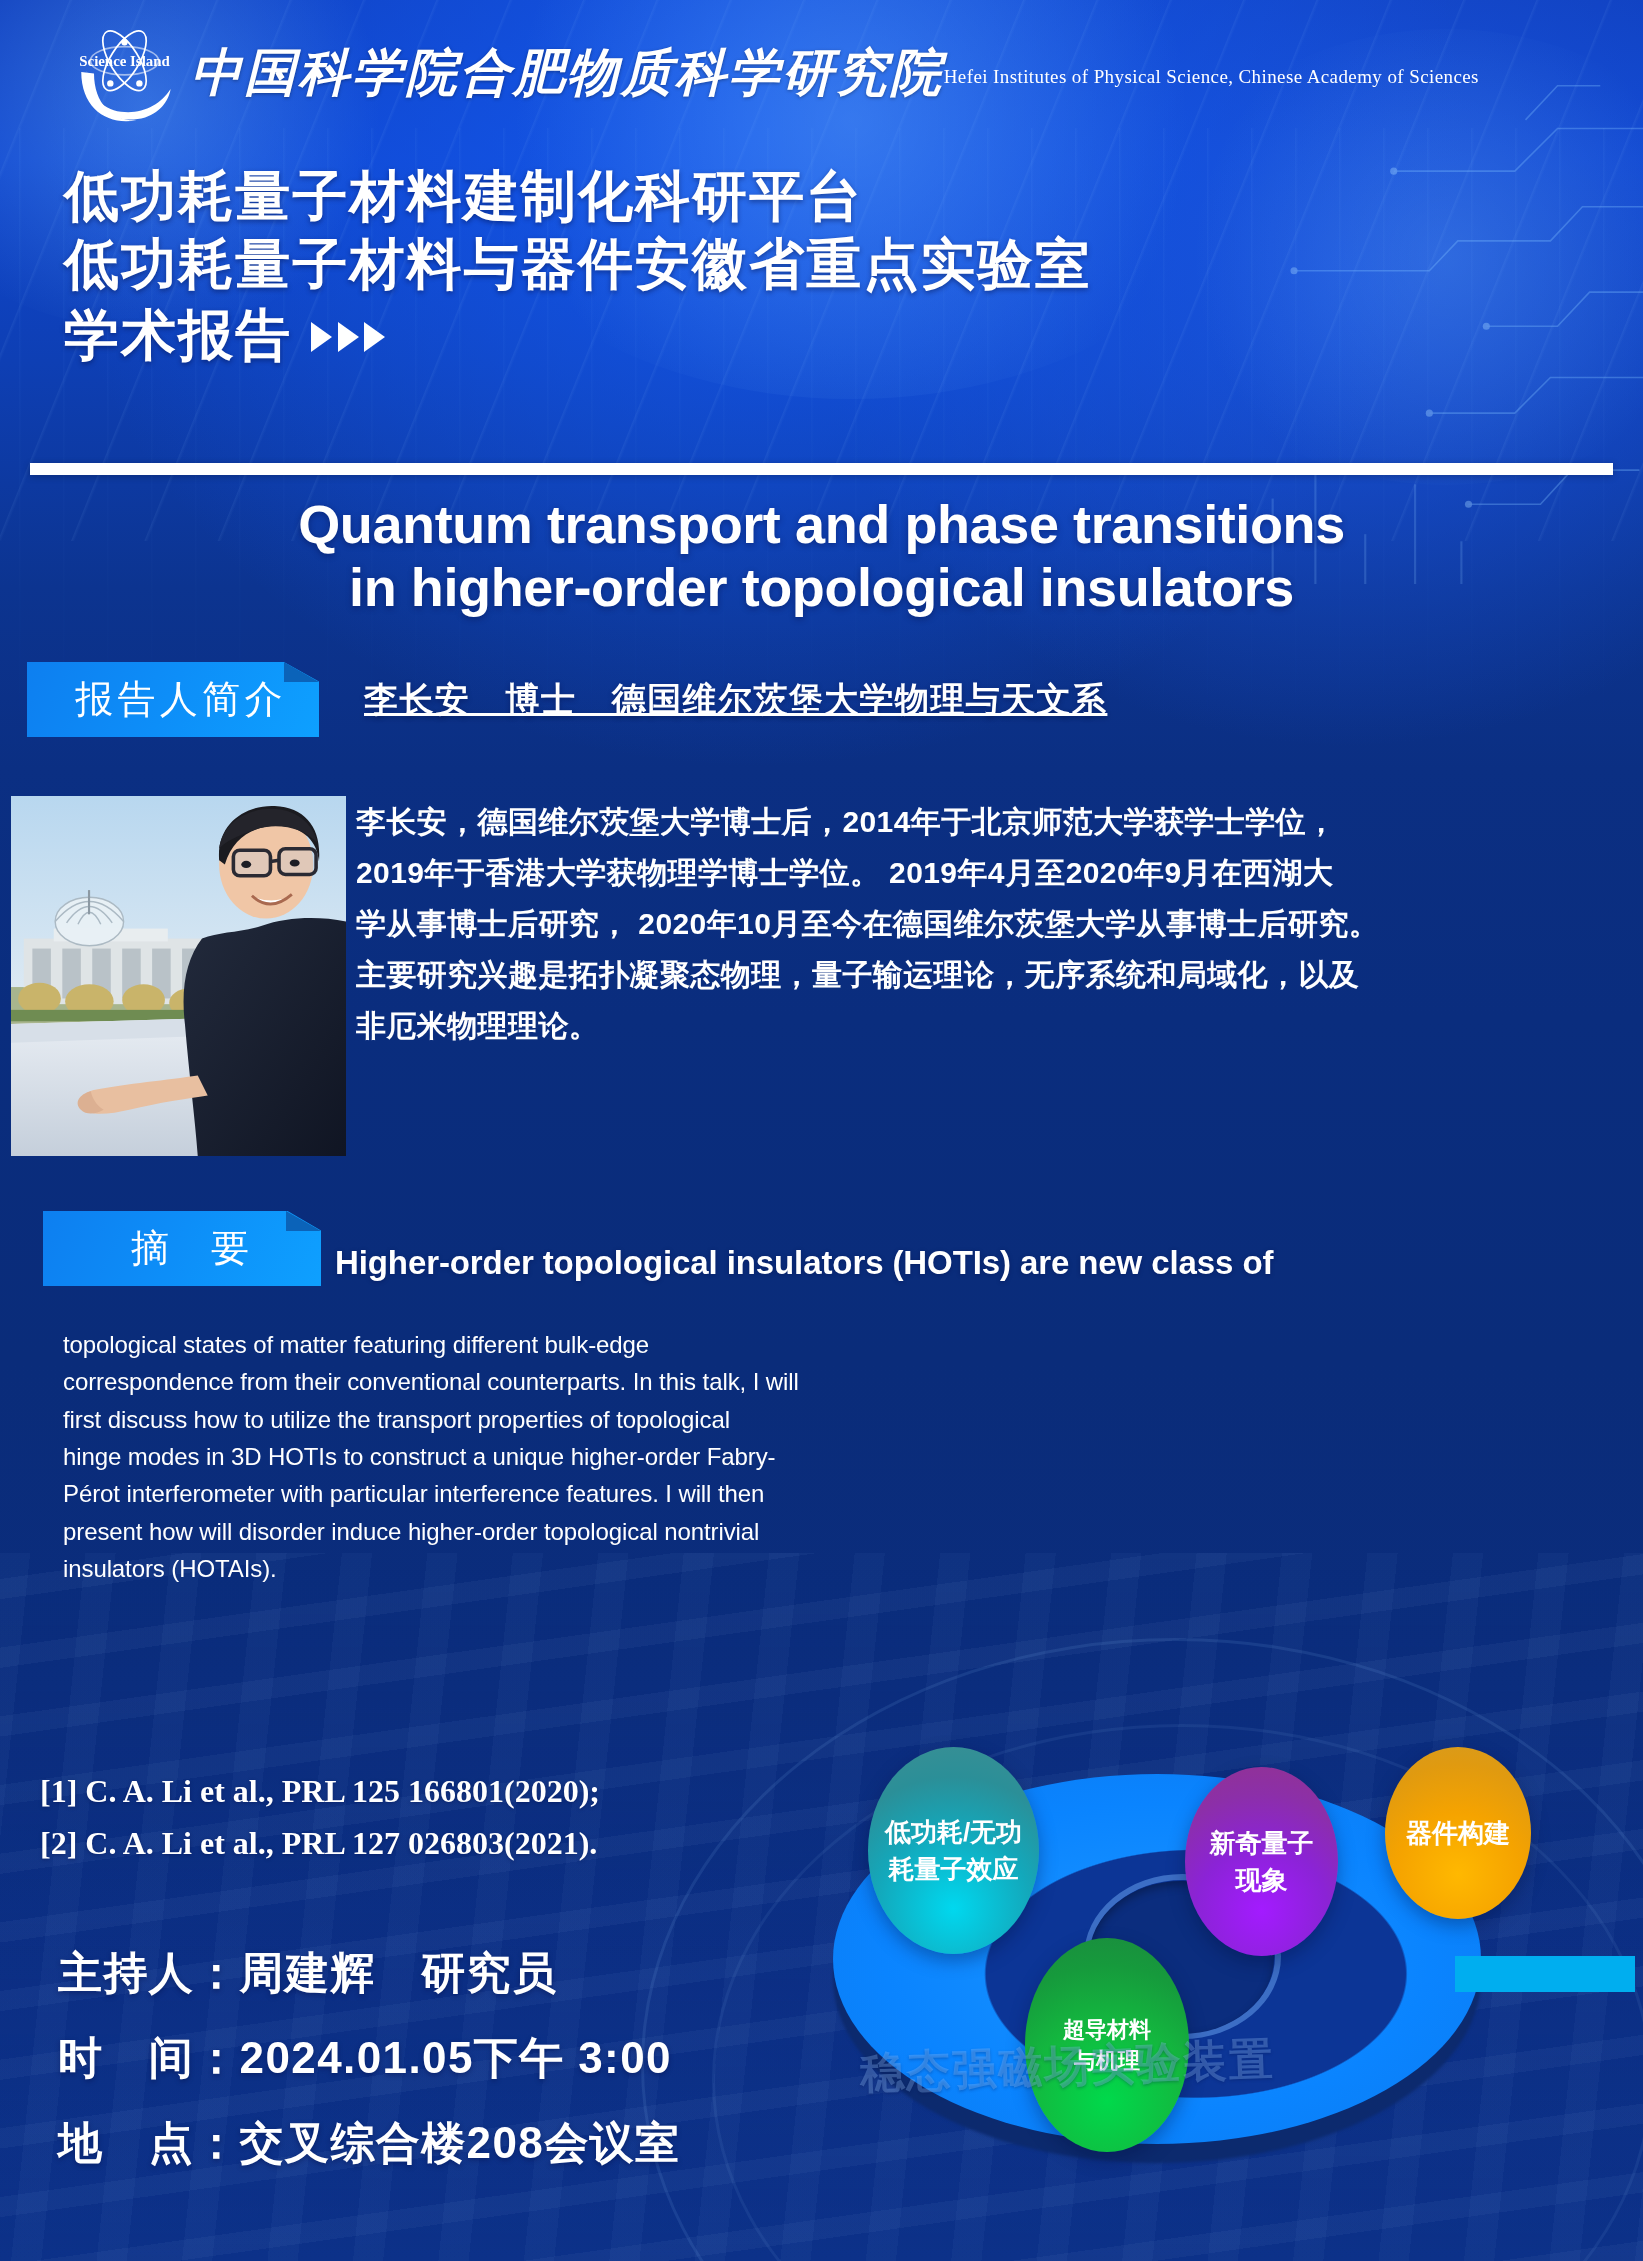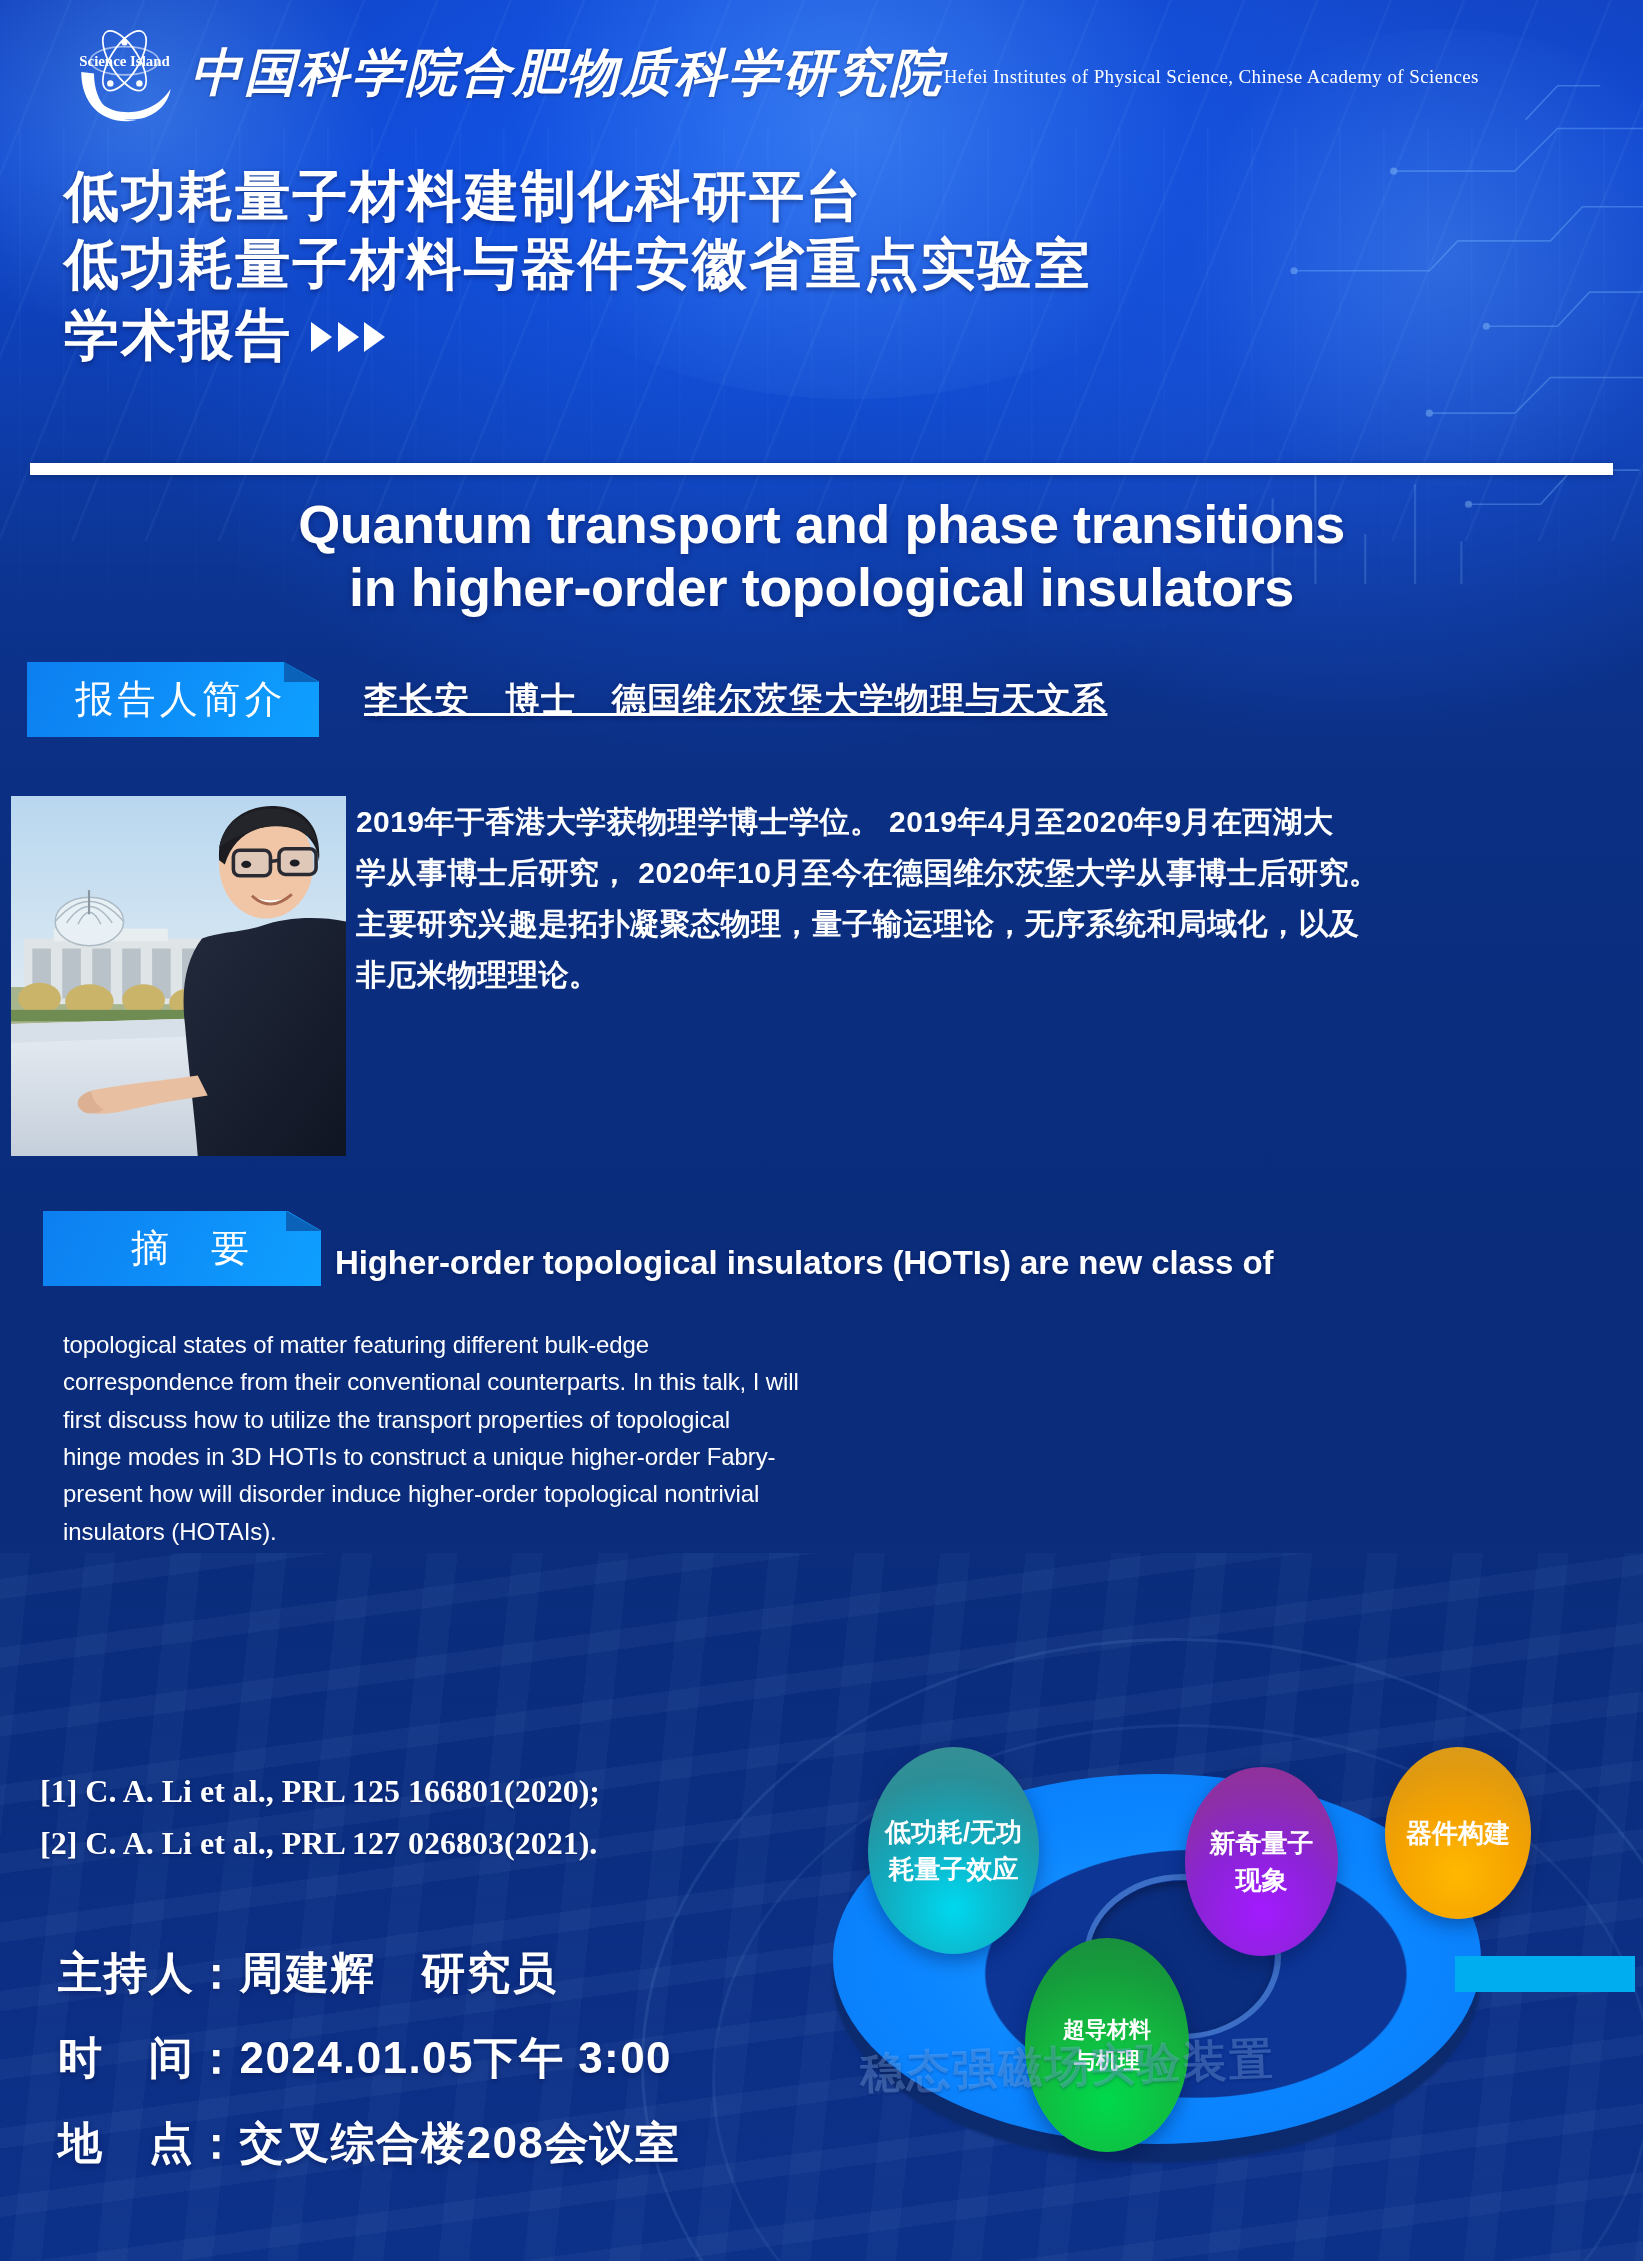--- a/index.html
+++ b/index.html
@@ -378,40 +378,42 @@
     </g>
 
     <path d="M340 142 Q364 160 392 140 Q370 152 340 142 Z" fill="#fff"></path>
     <path d="M338 140 Q364 164 394 138" fill="none" stroke="#a9694f" stroke-width="4"></path>
     <ellipse cx="330" cy="96" rx="7" ry="5" fill="#1d1d24"></ellipse>
     <ellipse cx="398" cy="94" rx="7" ry="5" fill="#1d1d24"></ellipse>
   </svg>
 </div>
 
 <div class="bio">
+  <p class="ln">李长安，德国维尔茨堡大学博士后，2014年于北京师范大学获学士学位，</p>
   <p class="ln">2019年于香港大学获物理学博士学位。 2019年4月至2020年9月在西湖大</p>
   <p class="ln">学从事博士后研究， 2020年10月至今在德国维尔茨堡大学从事博士后研究。</p>
   <p class="ln">主要研究兴趣是拓扑凝聚态物理，量子输运理论，无序系统和局域化，以及</p>
   <p class="ln">非厄米物理理论。</p>
 </div>
 
 <div class="tab" id="tab-abs">
   <span class="tablabel">摘 要</span>
   <span class="fold"></span>
 </div>
 
 <div class="abs-first">Higher-order topological insulators (HOTIs) are new class of</div>
 
 <div class="abs-body">
   <span class="ln just">
     <span>topological states of matter featuring different bulk-edge</span>
   </span>
   <span class="ln">correspondence from their conventional counterparts. In this talk, I will</span>
   <span class="ln">first discuss how to utilize the transport properties of topological</span>
   <span class="ln">hinge modes in 3D HOTIs to construct a unique higher-order Fabry-</span>
+  <span class="ln">Pérot interferometer with particular interference features. I will then</span>
   <span class="ln">present how will disorder induce higher-order topological nontrivial</span>
   <span class="ln">insulators (HOTAIs).</span>
 </div>
 
 <div class="refs">
   <div>[1] C. A. Li et al., PRL 125 166801(2020);</div>
   <div>[2] C. A. Li et al., PRL 127 026803(2021).</div>
 </div>
 
 <div class="graphic">

